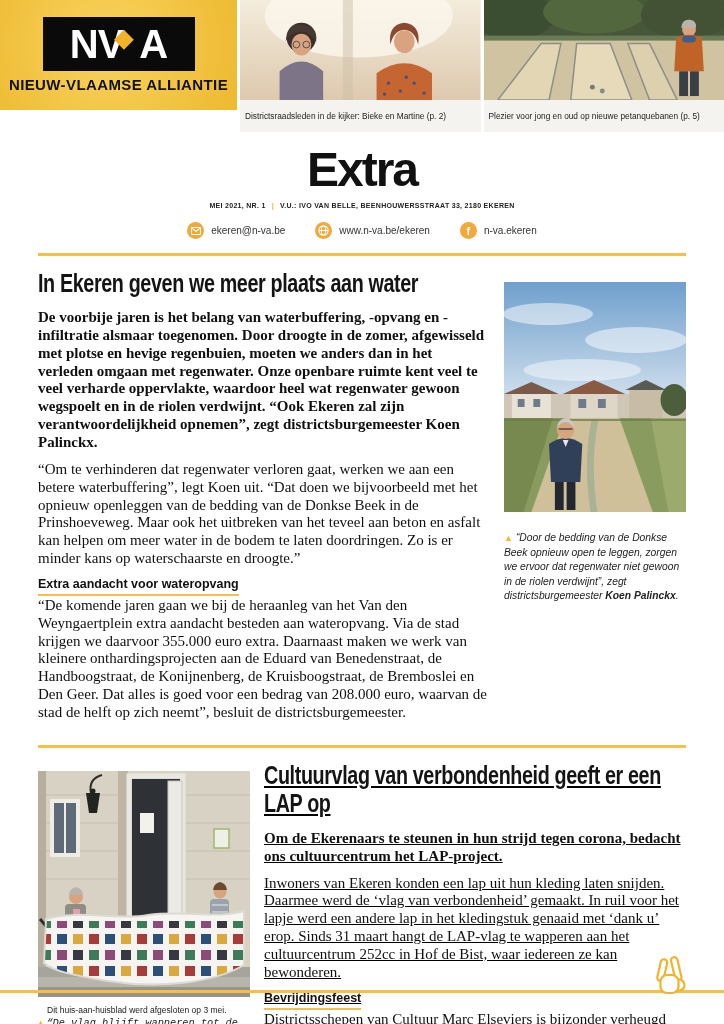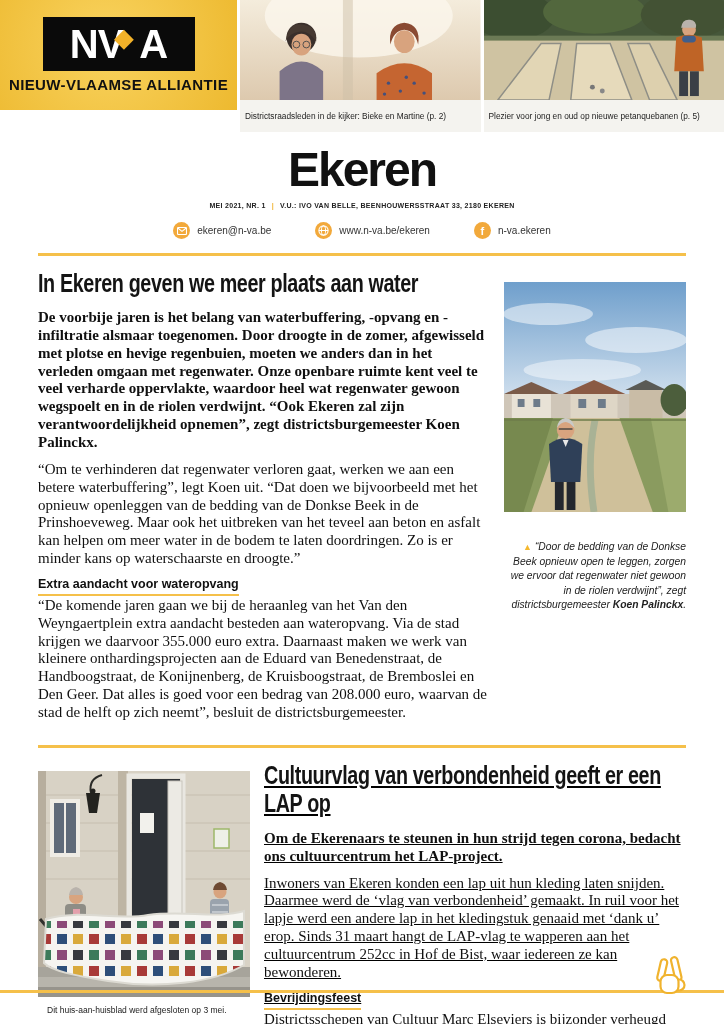--- a/index.html
+++ b/index.html
@@ -18,21 +18,21 @@
   .hphoto { flex:1; display:flex; flex-direction:column; }
   .hphoto svg { display:block; width:100%; height:100px; }
   .hphoto figcaption { height:32px; background:#f4f3ef; font-size:8.3px; color:#222;
                        display:flex; align-items:center; padding-left:5px; white-space:nowrap; overflow:hidden; }
 
   
   .masthead { text-align:center; padding-top:14px; }
   .masthead h1 { font-size:48px; letter-spacing:-2px; line-height:1; color:#111; }
   .edition-line { margin-top:8px; font-size:7px; letter-spacing:0.3px; color:#222; font-weight:bold; }
   .edition-line .sep { color:#f0b32e; margin:0 6px; }
-  .contacts { display:flex; justify-content:center; align-items:center; gap:44px; margin-top:13px; }
+  .contacts { display:flex; justify-content:center; align-items:center; gap:30px; margin-top:13px; }
   .contact { display:flex; align-items:center; font-size:10px; color:#333; }
   .badge { width:17px; height:17px; border-radius:50%; background:#f2a93b; display:flex; align-items:center; justify-content:center; margin-right:7px; color:#fff; font-weight:bold; font-size:11px; }
   .badge svg { display:block; }
 
   .rule { height:3px; background:#f5c04a; margin:14px 38px 0; }
 
   
   .article { padding:0 38px; display:flex; gap:14px; margin-top:13px; }
   h2.head { font-weight:bold; color:#141414; font-size:26px; line-height:1.08; letter-spacing:-0.5px;
             transform:scaleX(0.76); transform-origin:0 0; }
@@ -42,21 +42,21 @@
   .a2-left { width:220px; padding-top:10px;font-family:Liberation Mono, monospace; }
   .a2-right { width:422px;text-decoration:underline; }
   .a2-right h2 { width:560px; margin-bottom:13px; }
   .article svg.photo { display:block; width:100%; }
 
   p.body { font-family:"Liberation Serif", serif; font-size:15px; line-height:1.19; color:#101010; margin-bottom:9px; }
   p.intro { font-weight:bold; }
   h3.sub { font-size:12.5px; color:#111; margin:4px 0 6px; }
   h3.sub span { border-bottom:2px solid #f5c04a; padding-bottom:3px; }
 
-  .photo-caption { font-size:10.3px; font-style:italic; color:#222; line-height:1.42; margin-top:28px;text-align:right; }
+  .photo-caption { font-size:10.3px; font-style:italic; color:#222; line-height:1.42; margin-top:19px; }
   .photo-caption .tri { color:#f5b82e; font-style:normal; font-size:9px; margin-right:3px; }
   .photo-caption b { font-style:italic; }
 
   
   .footer-line { position:absolute; left:0; right:0; bottom:31px; height:3px; background:#f5c04a; }
   .hand { position:absolute; right:36px; bottom:24px; }
   .footer-text { position:absolute; left:47px; bottom:9px; font-size:8.5px; color:#222; }
 </style>
 </head>
 <body>
@@ -124,21 +124,21 @@
           <rect x="201" y="36" width="14" height="7" rx="3.5" fill="#3f5e8c"></rect>
           <rect x="198" y="72" width="9" height="25" fill="#3a3f46"></rect>
           <rect x="209" y="72" width="9" height="25" fill="#3a3f46"></rect>
         </svg>
         <figcaption>Plezier voor jong en oud op nieuwe petanquebanen (p. 5)</figcaption>
       </figure>
     </div>
   </header>
 
   <section class="masthead">
-    <h1>Ekeren</h1>
+    <h1>Extra</h1>
     <div class="edition-line">
       <span>MEI 2021, NR. 1</span><span class="sep">|</span><span>V.U.: IVO VAN BELLE, BEENHOUWERSSTRAAT 33, 2180 EKEREN</span>
     </div>
     <div class="contacts">
       <div class="contact">
         <span class="badge">
           <svg width="10" height="8" viewBox="0 0 10 8">
               <rect x="0.5" y="0.5" width="9" height="7" rx="1" fill="none" stroke="#fff" stroke-width="1.1"></rect>
               <polyline points="0.8,1 5,4.4 9.2,1" fill="none" stroke="#fff" stroke-width="1.1"></polyline>
             </svg>

